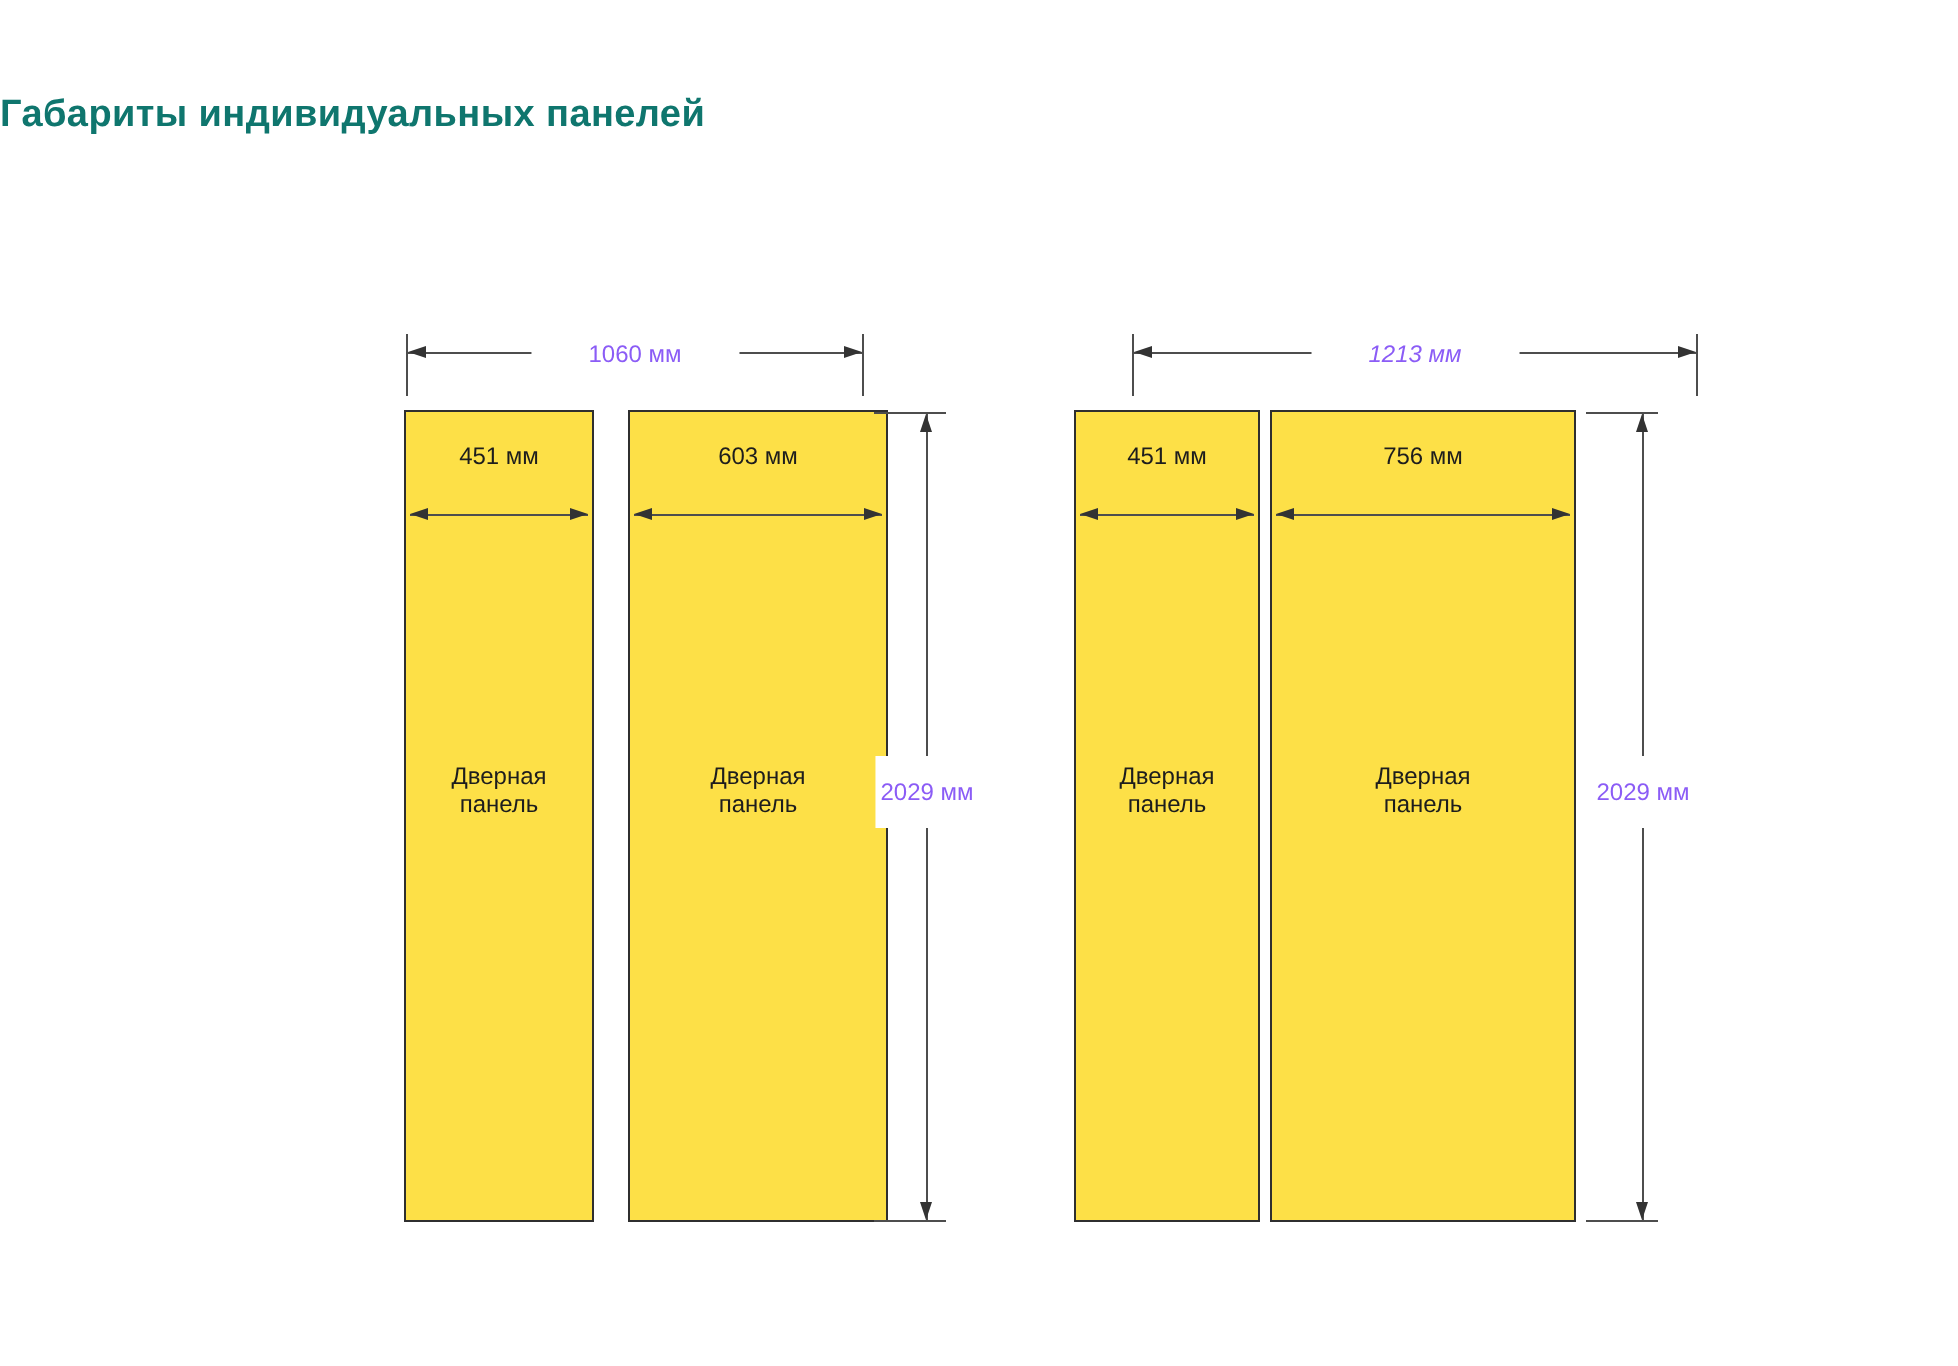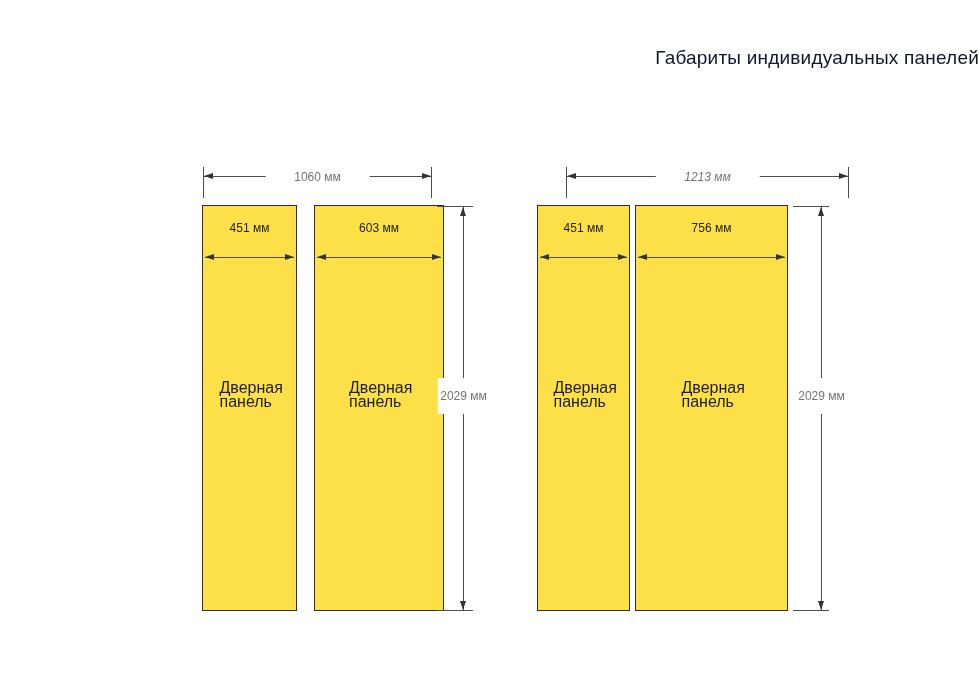--- a/index.html
+++ b/index.html
@@ -1,50 +1,50 @@
 <!DOCTYPE html>
 <html><head>
 <meta charset="utf-8">
 <style>
   * { margin:0; padding:0; box-sizing:border-box; }
   html,body { background:#ffffff; }
   body { font-family:"Liberation Sans", sans-serif; color:#1d1d1d; }
   .canvas { position:relative; width:979px; height:683px; background:#fff; overflow:hidden; }
 
-  .title { position:absolute; top:47px; left:0; width:100%; text-align:right;
-           font-size:19px; font-weight:normal; color:#0f172a; letter-spacing:.2px; }
+  .title { position:absolute; top:47px; left:0; width:100%; text-align:left;
+           font-size:19px; font-weight:bold; color:#0f766e; letter-spacing:.2px; }
 
   .hdim, .vdim, .panel, .warrow { position:absolute; }
 
   
   .hdim { height:31px; }
   .tickv { position:absolute; top:0; width:1px; height:31px; background:#4d4d4d; }
   .tickv.l { left:0; } .tickv.r { right:0; }
   .hline { position:absolute; left:1px; right:1px; top:9px; height:1px; background:#4d4d4d; }
 
   
   .ah { position:absolute; width:0; height:0; }
   .ah-l { border-top:3px solid transparent; border-bottom:3px solid transparent; border-right:9px solid #333; }
   .ah-r { border-top:3px solid transparent; border-bottom:3px solid transparent; border-left:9px solid #333; }
   .ah-u { border-left:3px solid transparent; border-right:3px solid transparent; border-bottom:9px solid #333; }
   .ah-d { border-left:3px solid transparent; border-right:3px solid transparent; border-top:9px solid #333; }
   .hdim .ah-l { left:1px; top:6px; }
   .hdim .ah-r { right:1px; top:6px; }
 
-  .dlabel { font-size:12px; color:#737373; background:#fff; white-space:nowrap; }
+  .dlabel { font-size:12px; color:#8b5cf6; background:#fff; white-space:nowrap; }
   .hdl { position:absolute; left:50%; top:9.5px; transform:translate(-50%,-50%); padding:2px 29px; }
 
   
   .panel { height:406px; border:1px solid #2f2f2f; background:#fde047; }
   .pw { position:absolute; top:15px; left:0; right:0; text-align:center; font-size:12px; }
   .warrow { top:51px; left:2px; right:2px; height:1px; background:#4d4d4d; }
   .warrow .ah-l { left:0; top:-3px; }
   .warrow .ah-r { right:0; top:-3px; }
   .pname { position:absolute; top:175px; left:50%; transform:translateX(-50%);
-           width:60px; font-size:16px; line-height:14px; }
+           width:60px; text-align:center; font-size:12px; line-height:14px; }
 
   
   .vdim { width:37px;text-decoration:underline; }
   .tickh { position:absolute; left:0; width:36px; height:1px; background:#4d4d4d; }
   .tickh.t { top:0; } .tickh.b { bottom:0; }
   .vline { position:absolute; left:var(--lx,26px); top:1px; bottom:1px; width:1px; background:#4d4d4d; }
   .vdim .ah-u { top:1px; left:calc(var(--lx,26px) - 3px); }
   .vdim .ah-d { bottom:1px; left:calc(var(--lx,26px) - 3px); }
   .vdl { position:absolute; left:calc(var(--lx,26px) + .5px); top:190px;
          transform:translate(-50%,-50%); padding:11px 3px; }

